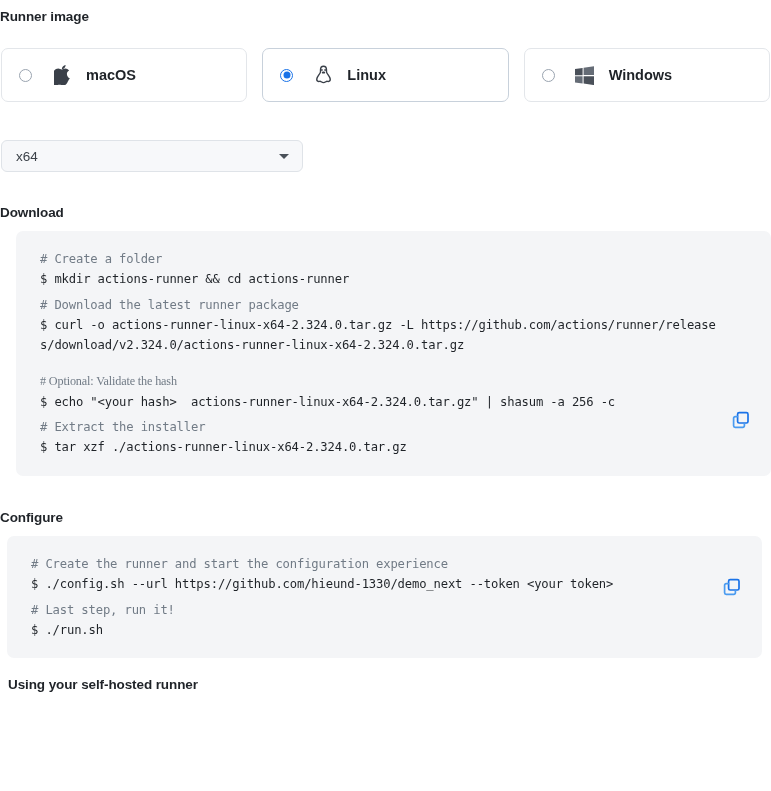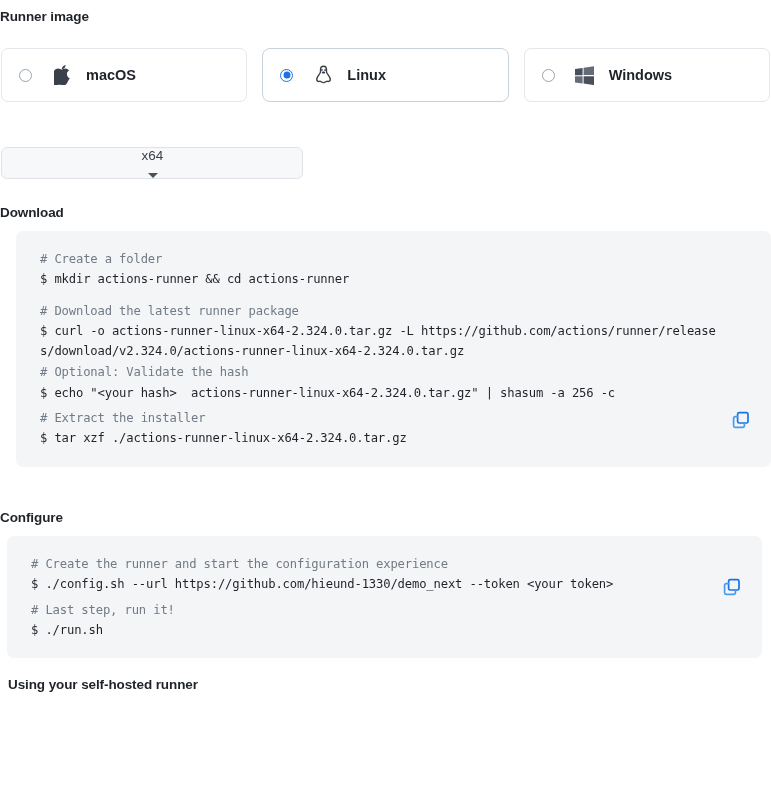--- a/index.html
+++ b/index.html
@@ -36,21 +36,20 @@
     border-radius: 7px;
     background: #ffffff;
     display: flex;
     align-items: center;
     padding-left: 17px;
     gap: 0;
     cursor: pointer;
   }
   .os-card.selected {
     border-color: #c8d1db;
-    border-radius: 8px;
   }
   .radio {
     width: 13px;
     height: 13px;
     border-radius: 50%;
     border: 1.3px solid #9aa4b0;
     background: #fff;
     flex: 0 0 auto;
     position: relative;
   }
@@ -173,34 +172,34 @@
           <path fill="#656c76" d="M0 10.2h7.6v7.3L0 16.4z"></path>
           <path fill="#4a5059" d="M8.6 10.2H19v8.9L8.6 17.6z"></path>
         </svg>
       </span>
       <span class="os-label">Windows</span>
     </div>
   </div>
 
   <div style="position:absolute;left:7px;top:118px;margin-top:40px;" class="section-title">Architecture</div>
 
-  <div class="arch-select" style="position:absolute;left:1px;top:147px;flex-direction:column;">
+  <div class="arch-select" style="position:absolute;left:1px;top:140px;">
     <span class="arch-value">x64</span>
     <span class="caret"></span>
   </div>
 
   <div style="position:absolute;left:0px;top:206px;" class="section-title">Download</div>
 
   <div class="code-block" style="position:absolute;left:16px;top:231px;width:755px;">
     <div>
       <div class="code-line comment"># Create a folder</div>
       <div class="code-line">$ mkdir actions-runner &amp;&amp; cd actions-runner</div>
-      <div class="code-line comment" style="margin-top:11px;"># Download the latest runner package</div>
+      <div class="code-line comment" style="margin-top:5px;"># Download the latest runner package</div>
       <div class="code-line">$ curl -o actions-runner-linux-x64-2.324.0.tar.gz -L https://github.com/actions/runner/releases/download/v2.324.0/actions-runner-linux-x64-2.324.0.tar.gz</div>
-      <div class="code-line comment" style="margin-top:1px;"># Optional: Validate the hash</div>
+      <div class="code-line comment" style="margin-top:16px;font-family:Liberation Serif, serif;"># Optional: Validate the hash</div>
       <div class="code-line">$ echo "&lt;your hash&gt;  actions-runner-linux-x64-2.324.0.tar.gz" | shasum -a 256 -c</div>
       <div class="code-line comment" style="margin-top:5px;"># Extract the installer</div>
       <div class="code-line">$ tar xzf ./actions-runner-linux-x64-2.324.0.tar.gz</div>
     </div>
     <span class="copy-btn" style="top:180px;">
       <svg width="18" height="18" viewBox="0 0 18 18" aria-hidden="true">
         <rect x="5.6" y="1.6" width="10.4" height="10.4" rx="1.6" fill="none" stroke="#1a73e8" stroke-width="1.7"></rect>
         <path d="M12.4 12.6v2.2a1.6 1.6 0 0 1-1.6 1.6H3.2a1.6 1.6 0 0 1-1.6-1.6V7.2a1.6 1.6 0 0 1 1.6-1.6h2.2" fill="none" stroke="#4a9bf0" stroke-width="1.7" stroke-linecap="round" stroke-linejoin="round"></path>
       </svg>
     </span>

